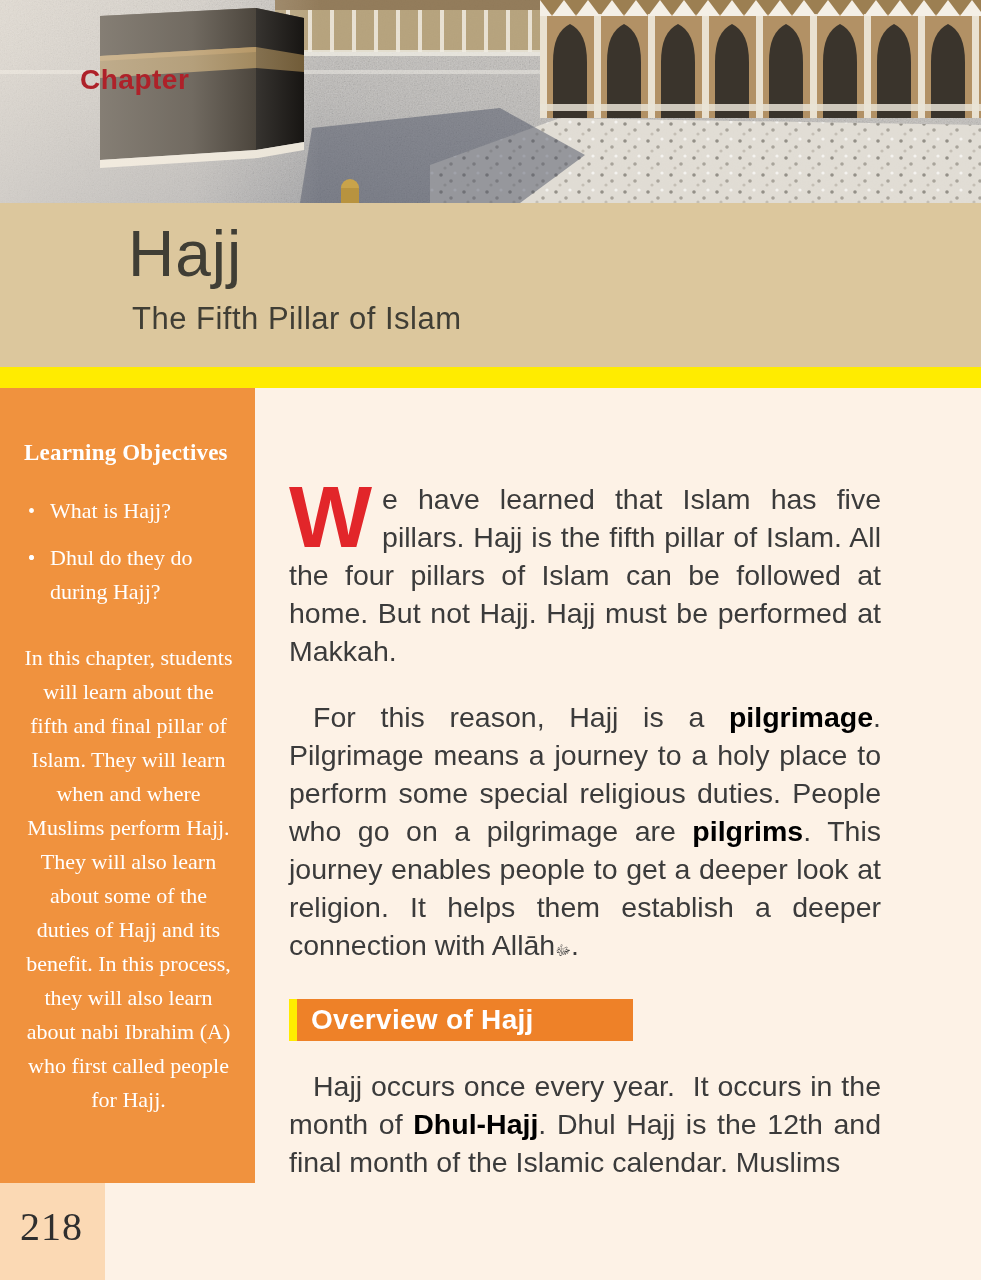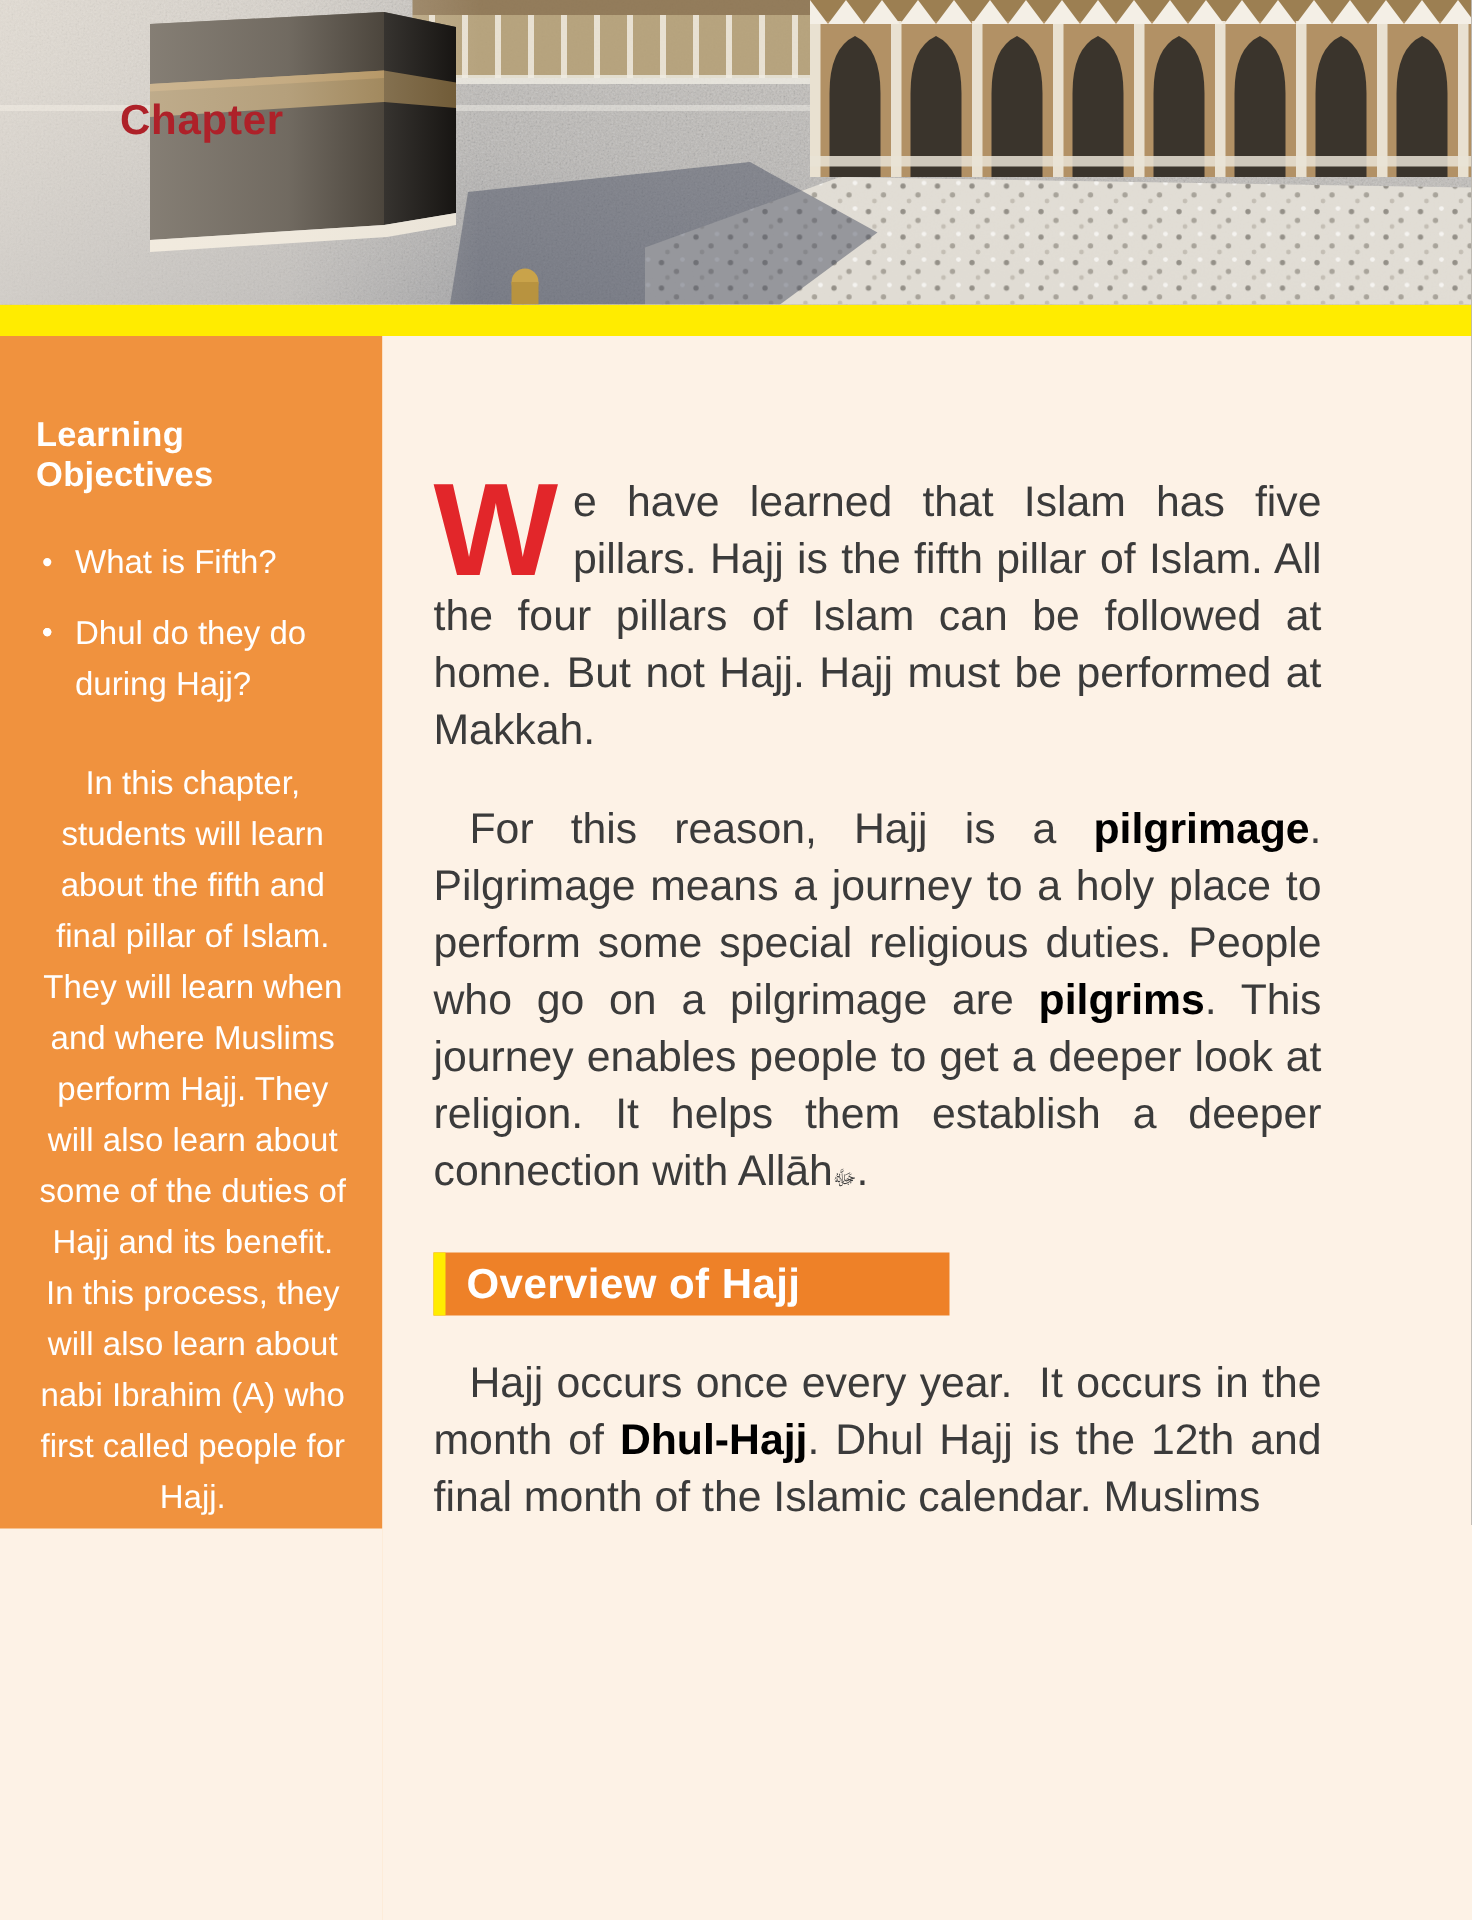--- a/index.html
+++ b/index.html
@@ -30,21 +30,21 @@
     font-size:64px; font-weight:300; color:#403e35; letter-spacing:1px;
   }
   .page-subtitle {
     position:absolute; left:132px; top:98px;
     font-size:31px; font-weight:300; color:#403e35; letter-spacing:.5px;
   }
   .yellow-stripe { width:981px; height:21px; flex:none; background:#ffec00; }
 
   
   .content { flex:1; display:flex; align-items:stretch; }
-  .left-col { width:255px; flex:none; display:flex; flex-direction:row; background:#fdf2e6; }
+  .left-col { width:255px; flex:none; display:flex; flex-direction:column; background:#fdf2e6;font-family:Liberation Serif, serif; }
   .sidebar {
     width:255px; height:795px; flex:none; background:#f0923e; color:#fff;
     padding:52px 22px 0 24px; overflow:hidden;
   }
   .sidebar h2 { font-size:23px; font-weight:bold; letter-spacing:.2px; margin-bottom:28px; }
   .objectives { list-style:none; }
   .objectives li {
     position:relative; padding-left:26px; margin-bottom:13px;
     font-size:22px; line-height:34px; font-weight:500;
   }
@@ -151,31 +151,35 @@
       <polygon points="100,56 256,47 256,68 100,78" fill="#8f7342"></polygon>
       <polygon points="100,56 256,47 256,52 100,61" fill="#a8854d"></polygon>
       <polygon points="256,47 304,55 304,72 256,68" fill="#6b5530"></polygon>
       <polygon points="100,160 256,150 304,142 304,150 258,158 100,168" fill="#eae4d8"></polygon>
 
       <rect x="0" y="0" width="320" height="203" fill="url(#wash)"></rect>
     </svg>
     <div class="chapter-label">Chapter</div>
   </div>
 
+  <div class="title-band">
+    <div class="page-title">Hajj</div>
+    <div class="page-subtitle">The Fifth Pillar of Islam</div>
+  </div>
   <div class="yellow-stripe"></div>
 
   <div class="content">
 
     <div class="left-col">
       <aside class="sidebar">
         <h2>Learning Objectives</h2>
         <ul class="objectives">
           <li>
             <span class="bullet">•</span>
-            <span>What is Fifth?</span>
+            <span>What is Hajj?</span>
           </li>
           <li>
             <span class="bullet">•</span>
           </li>
           <li>
             <span class="bullet">•</span>
             <span>Dhul do they do during Hajj?</span>
           </li>
         </ul>
         <p class="sidebar-note">In this chapter, students will learn about the fifth and final pillar of Islam. They will learn when and where Muslims perform Hajj. They will also learn about some of the duties of Hajj and its benefit. In this process, they will also learn about nabi Ibrahim (A) who first called people for Hajj.</p>

